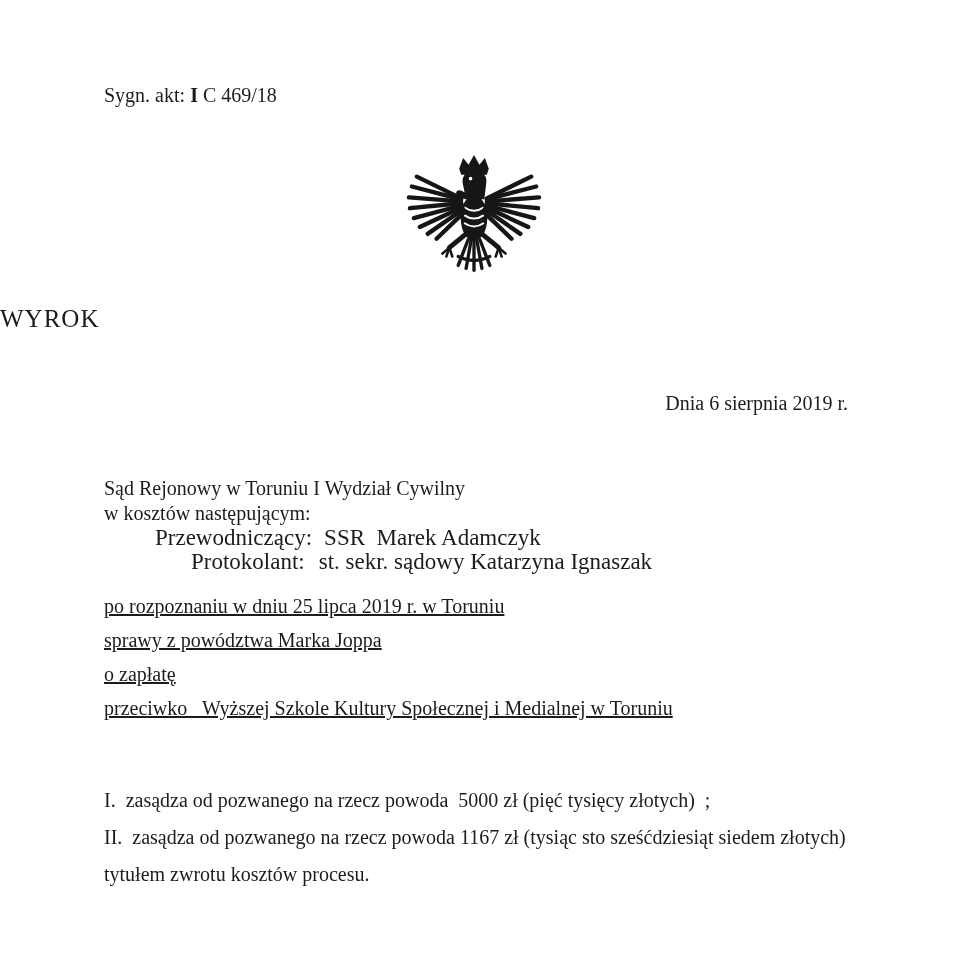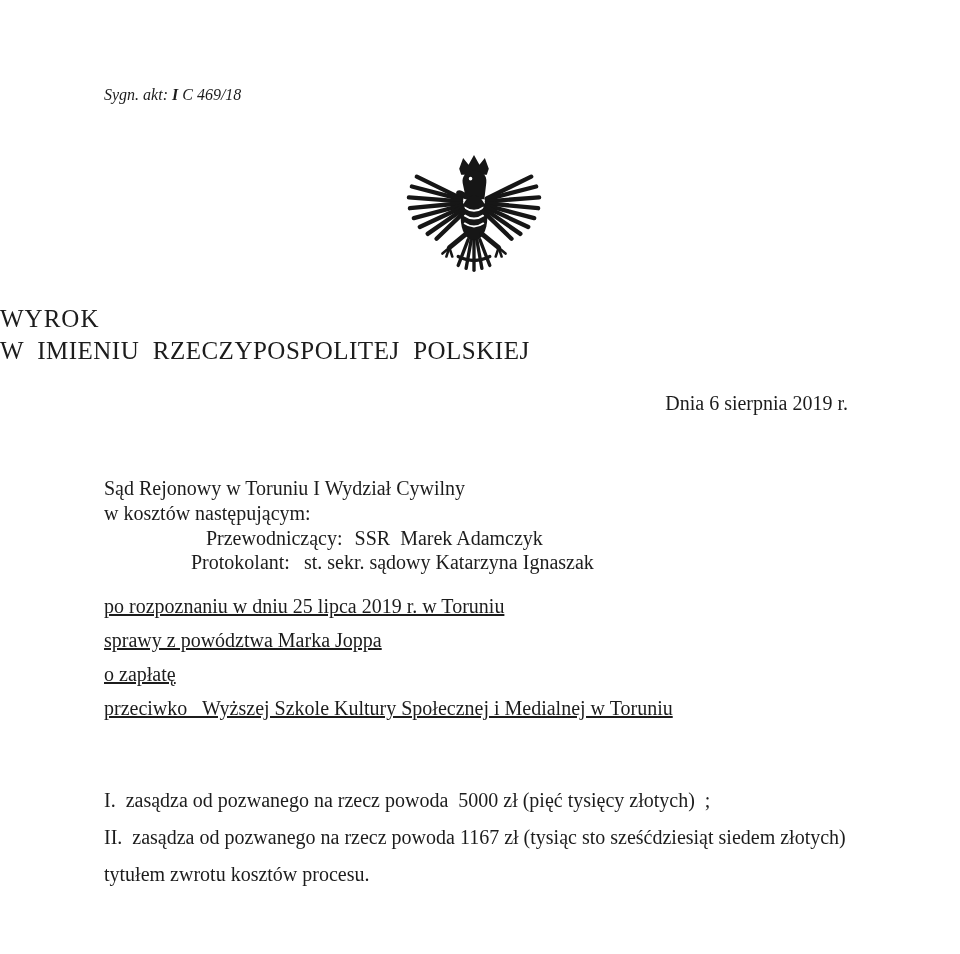--- a/index.html
+++ b/index.html
@@ -9,21 +9,21 @@
     font-family:"Liberation Serif","DejaVu Serif",serif;
     color:#1c1c1c;
     position:relative;
     overflow:hidden;
   }
   .t{white-space:pre-wrap;}
   .page{position:absolute;inset:0;}
 
   .case-ref{
     position:absolute;left:104px;top:83px;
-    font-size:16px;line-height:24px;font-style:italic;
+    font-size:20px;line-height:24px;
   }
   .case-ref b{font-weight:bold;}
 
   .emblem{
     position:absolute;left:404px;top:152px;
     width:140px;height:143px;
   }
 
   .title-block{
     position:absolute;left:0;top:304px;width:948px;
@@ -42,21 +42,21 @@
     font-size:20px;line-height:24px;
   }
 
   .court-block{
     position:absolute;left:104px;top:476px;
     font-size:20px;line-height:25px;
   }
 
   .panel-block{
     position:absolute;left:155px;top:526px;
-    font-size:20px;line-height:24px;text-align:center;
+    font-size:23px;line-height:24px;
   }
   .panel-row2{padding-left:36px;}
   .panel-gap1{margin-left:12px;}
   .panel-gap2{margin-left:14px;}
 
   .case-block{
     position:absolute;left:104px;top:589px;
     font-size:20px;
     text-decoration:underline;
   }
@@ -124,21 +124,20 @@
           <path d="M45 97 L48 106"></path>
         <path d="M95 97 L102 103"></path>
           <path d="M95 97 L98 106"></path>
           <path d="M95 97 L92 106"></path>
       </g>
     </svg>
   </div>
 
   <div class="title-block">
     <div class="title-line1 t">WYROK</div>
-    <div class="title-line2 t">W  IMIENIU  RZECZYPOSPOLITEJ  POLSKIEJ</div>
   </div>
 
   <div class="date-line t">Dnia 6 sierpnia 2019 r.</div>
 
   <div class="court-block">
     <div class="t">Sąd Rejonowy w Toruniu I Wydział Cywilny</div>
     <div class="t">w kosztów następującym:</div>
   </div>
 
   <div class="panel-block">

